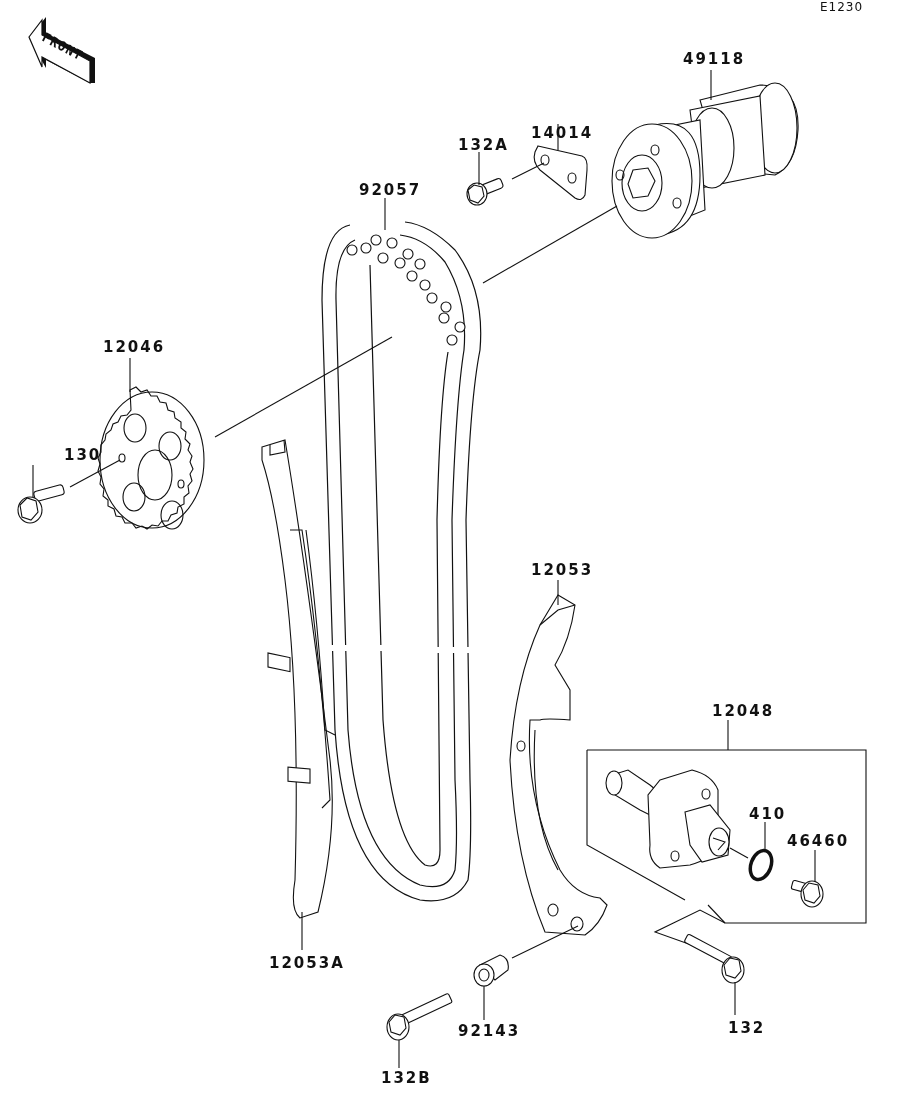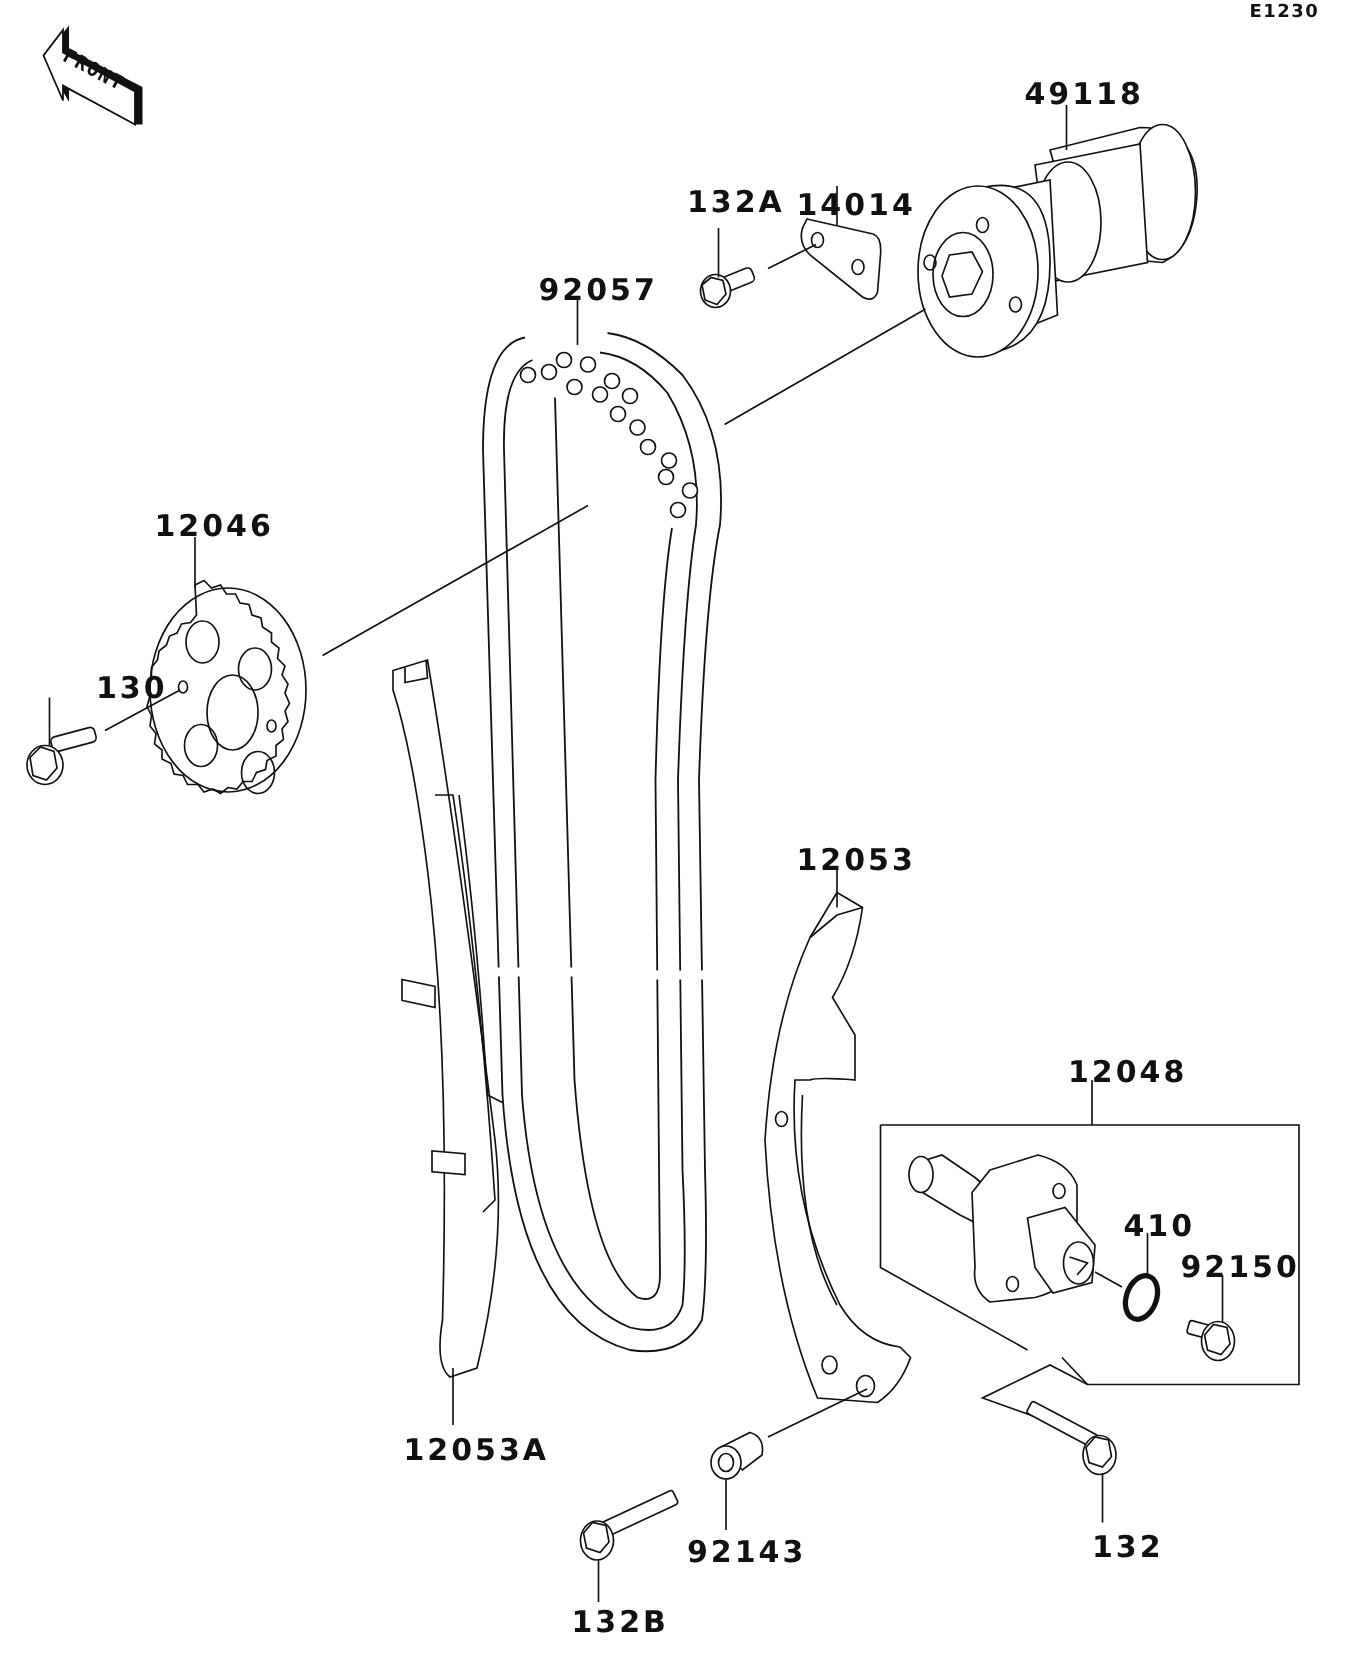--- a/index.html
+++ b/index.html
@@ -1,19 +1,19 @@
 <!DOCTYPE html>
 <html><head>
 <meta charset="utf-8">
 <style>
   html,body{margin:0;padding:0;background:#ffffff;}
   body{width:914px;height:1103px;position:relative;overflow:hidden;font-family:"DejaVu Sans",sans-serif;}
   #diagram{position:absolute;left:0;top:0;width:914px;height:1103px;}
-  .lbl{position:absolute;font-family:"DejaVu Sans",sans-serif;font-weight:bold;font-size:20px;letter-spacing:2px;color:#111;white-space:nowrap;}
-  .code{position:absolute;font-family:"DejaVu Sans",sans-serif;font-weight:bold;font-size:12px;letter-spacing:1px;color:#111;margin-left:13px;}
+  .lbl{position:absolute;font-family:"DejaVu Sans",sans-serif;font-weight:bold;font-size:15px;letter-spacing:2px;color:#111;white-space:nowrap;}
+  .code{position:absolute;font-family:"DejaVu Sans",sans-serif;font-weight:normal;font-size:12px;letter-spacing:1px;color:#111;}
   svg .p{fill:#fff;stroke:#111;stroke-width:1.1;}
   svg .l{fill:none;stroke:#111;stroke-width:1.1;}
   svg .t{fill:none;stroke:#111;stroke-width:1.2;}
 </style>
 </head>
 <body>
 
 <div id="diagram">
   <svg width="914" height="1103" viewBox="0 0 914 1103" xmlns="http://www.w3.org/2000/svg">
 
@@ -173,25 +173,25 @@
       <ellipse class="p" cx="398" cy="1027" rx="11" ry="13"></ellipse>
       <polygon class="p" points="389,1022 395,1015 404,1017 406,1028 400,1035 391,1032"></polygon>
     </g>
     <line class="l" x1="399" y1="1040" x2="399" y2="1068"></line>
   </svg>
 
   
   <div class="code" style="left:820px;top:0px;">E1230</div>
   <div class="lbl" style="left:683px;top:50px;">49118</div>
   <div class="lbl" style="left:531px;top:104px;margin-top:20px;">14014</div>
-  <div class="lbl" style="left:458px;top:122px;">132A</div>
+  <div class="lbl" style="left:458px;top:136px;">132A</div>
   <div class="lbl" style="left:359px;top:181px;">92057</div>
   <div class="lbl" style="left:103px;top:338px;">12046</div>
   <div class="lbl" style="left:16px;top:446px;margin-left:48px;">130</div>
   <div class="lbl" style="left:531px;top:561px;text-align:right;">12053</div>
   <div class="lbl" style="left:269px;top:954px;">12053A</div>
   <div class="lbl" style="left:700px;top:702px;margin-left:12px;">12048</div>
   <div class="lbl" style="left:749px;top:805px;">410</div>
-  <div class="lbl" style="left:787px;top:832px;">92150</div>
+  <div class="lbl" style="left:787px;top:832px;">46460</div>
   <div class="lbl" style="left:458px;top:1022px;">92143</div>
   <div class="lbl" style="left:381px;top:1069px;">132B</div>
   <div class="lbl" style="left:718px;top:1019px;margin-left:10px;">132</div>
 </div>
 
 </body></html>

